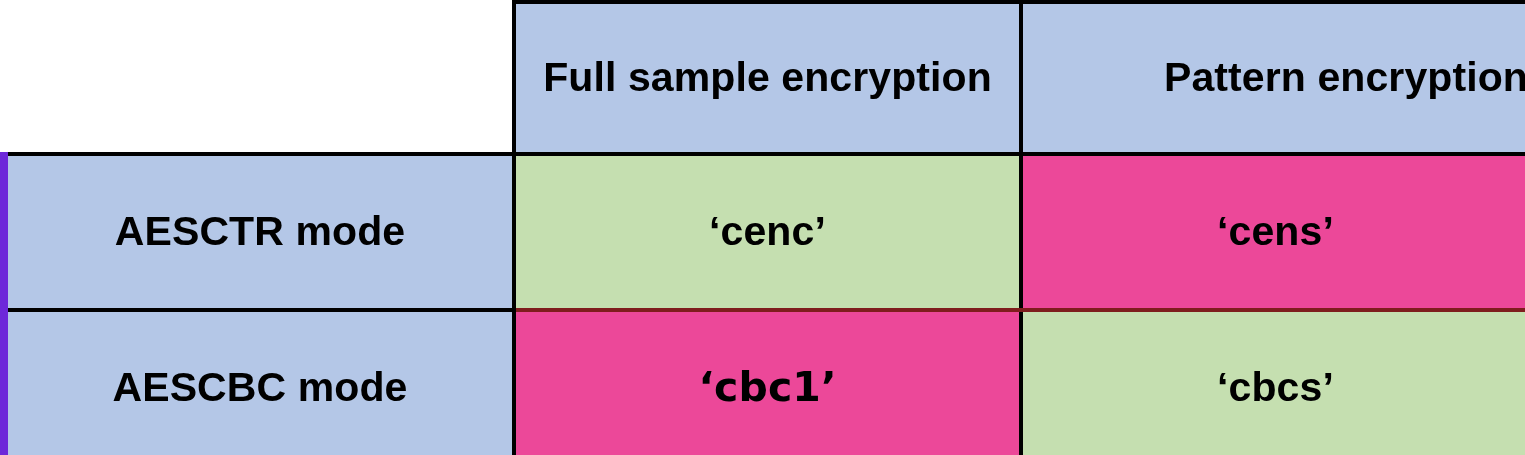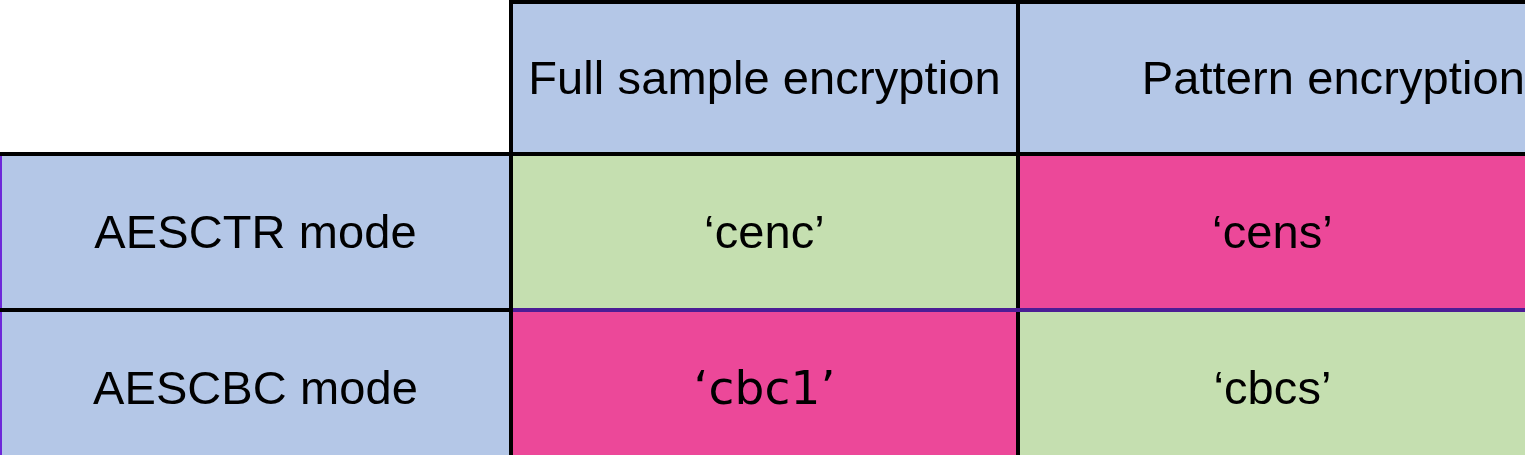--- a/index.html
+++ b/index.html
@@ -26,22 +26,22 @@
   col.col-data  { width: 507px; }
 
   
   tr.row-header td { height: 148px; }
   tr.row-data   td { height: 152px; }
 
   td {
     padding: 0;
     text-align: center;
     vertical-align: middle;
-    font-size: 47px;
-    font-weight: 400;
+    font-size: 41px;
+    font-weight: 700;
     color: #000000;
     line-height: 1.1;
     letter-spacing: 0.1px;
   }
 
   
   .cell-corner {
     background: #ffffff;
     border: none;
     border-right: 4px solid #000000;
@@ -57,29 +57,29 @@
     border-right: 3px solid #000000;
   }
   .cell-colhead.last {
     border-right: none;
     text-align: right;
   }
 
   
   .cell-rowhead {
     background: #b4c7e7;
-    border-left: 2px solid #6d28d9;
+    border-left: 8px solid #6d28d9;
     border-right: 4px solid #000000;
     border-bottom: 4px solid #000000;
   }
 
   
   .cell-data {
     border-left: 4px solid #000000;
-    border-bottom: 4px solid #4c1d95;
+    border-bottom: 4px solid #7f1d1d;
     border-right: 3px solid #000000;
   }
   .cell-data.last {
     border-right: none;
   }
   .cell-data.bottom {
     border-bottom: 4px solid #000000;
   }
 
   .fill-green { background: #c5dfb0; }

